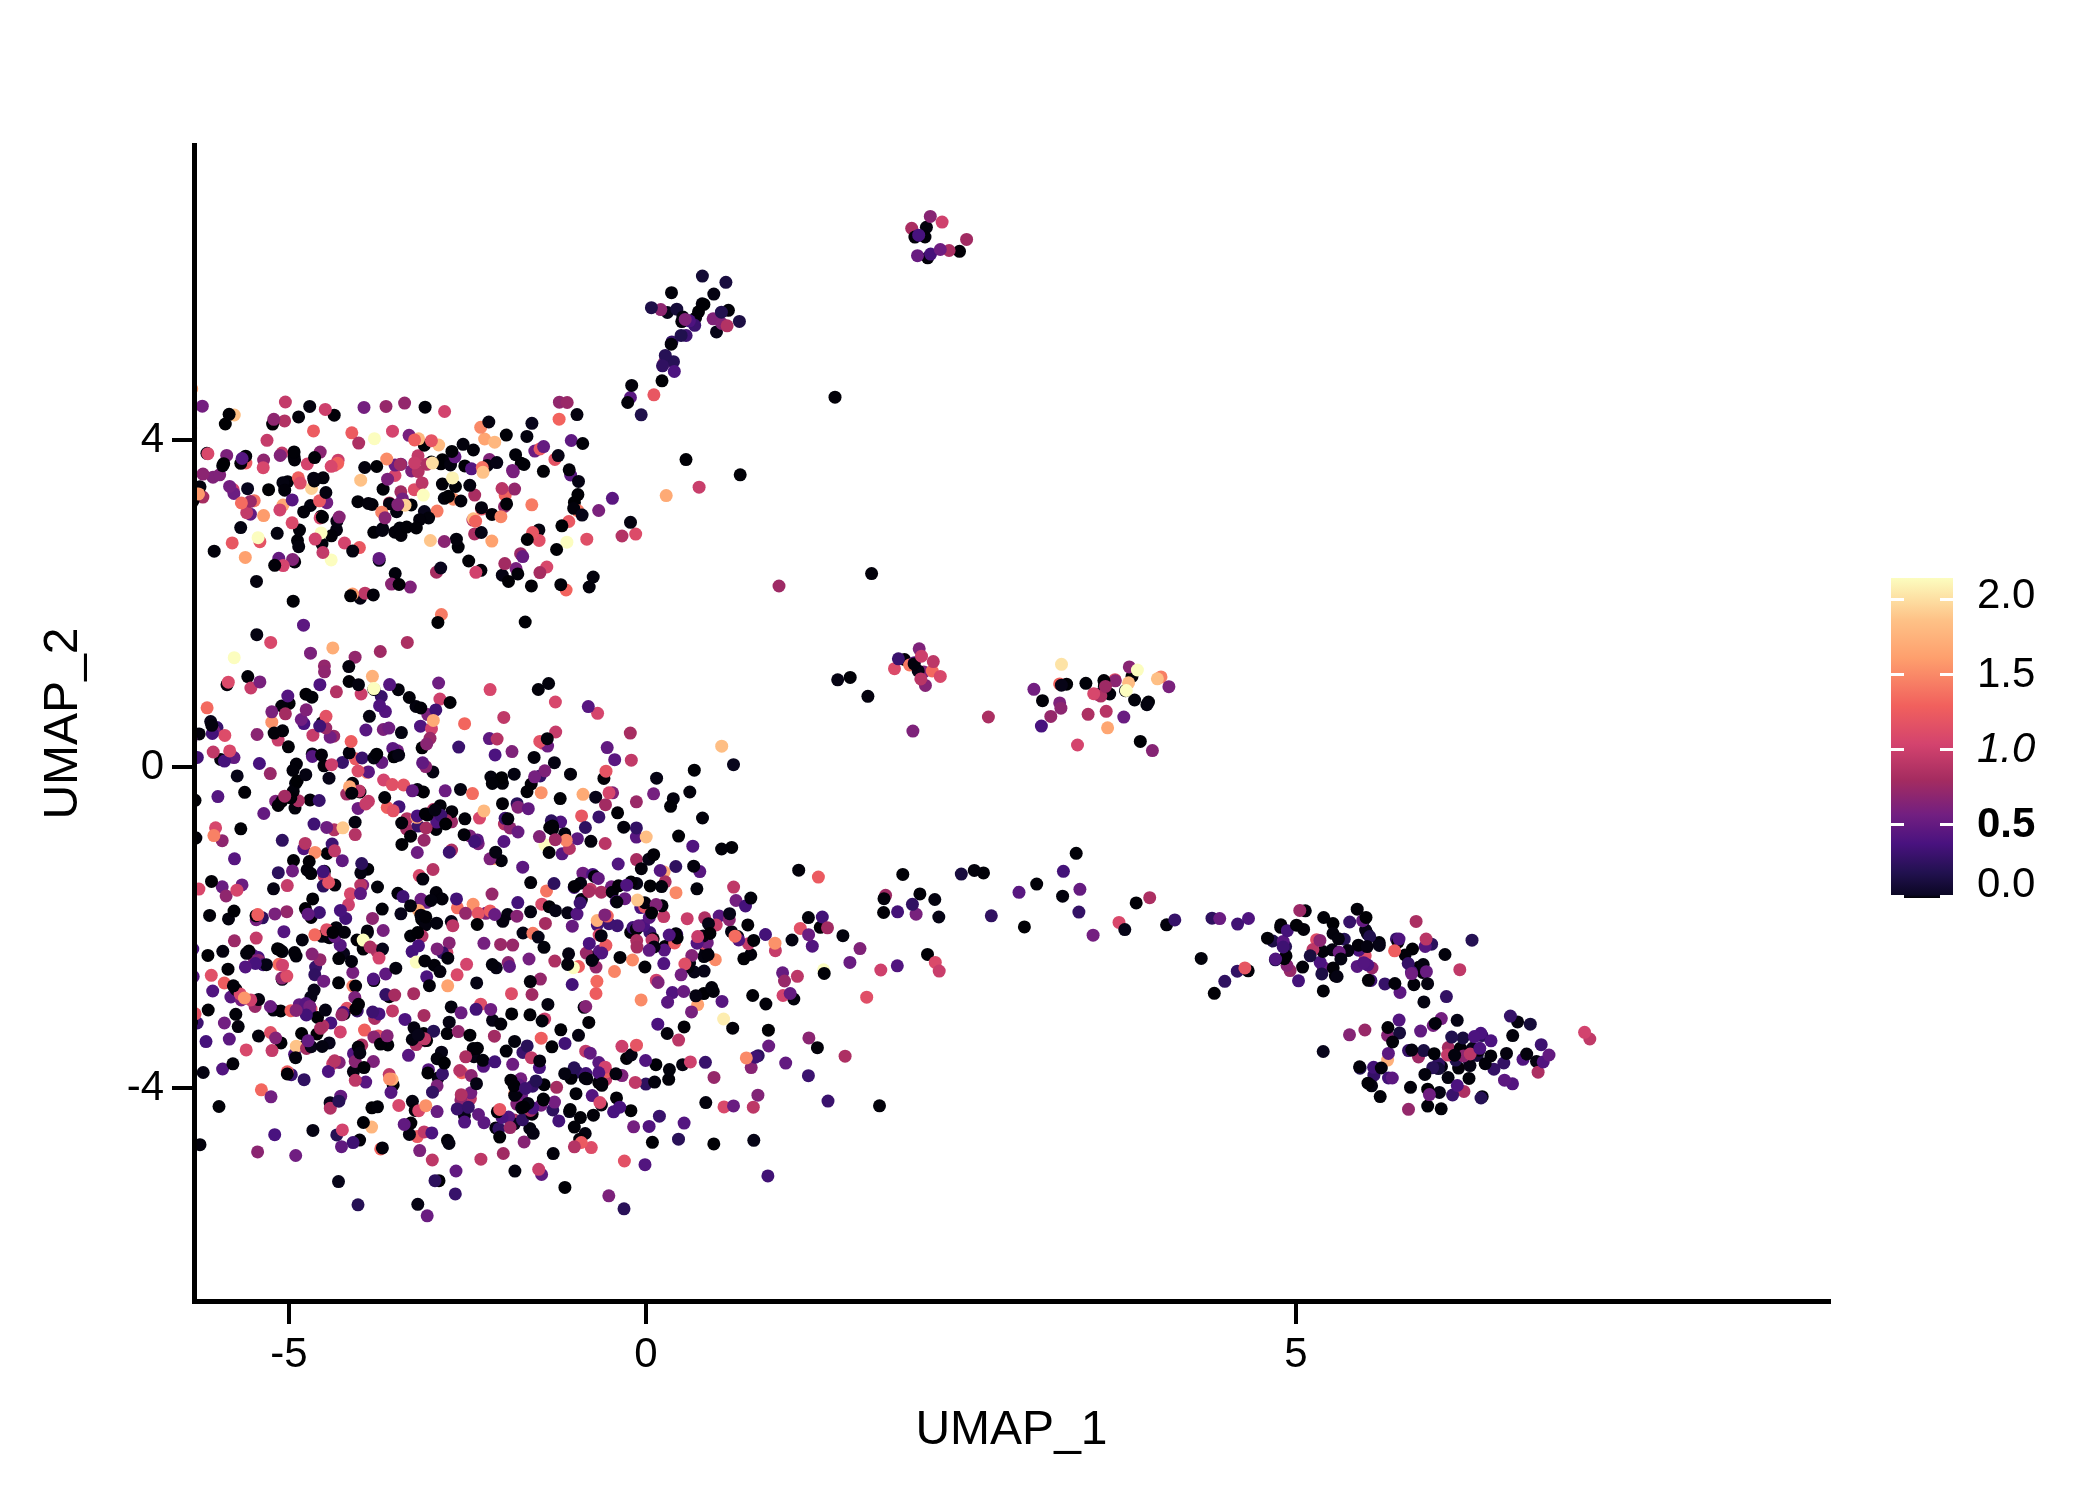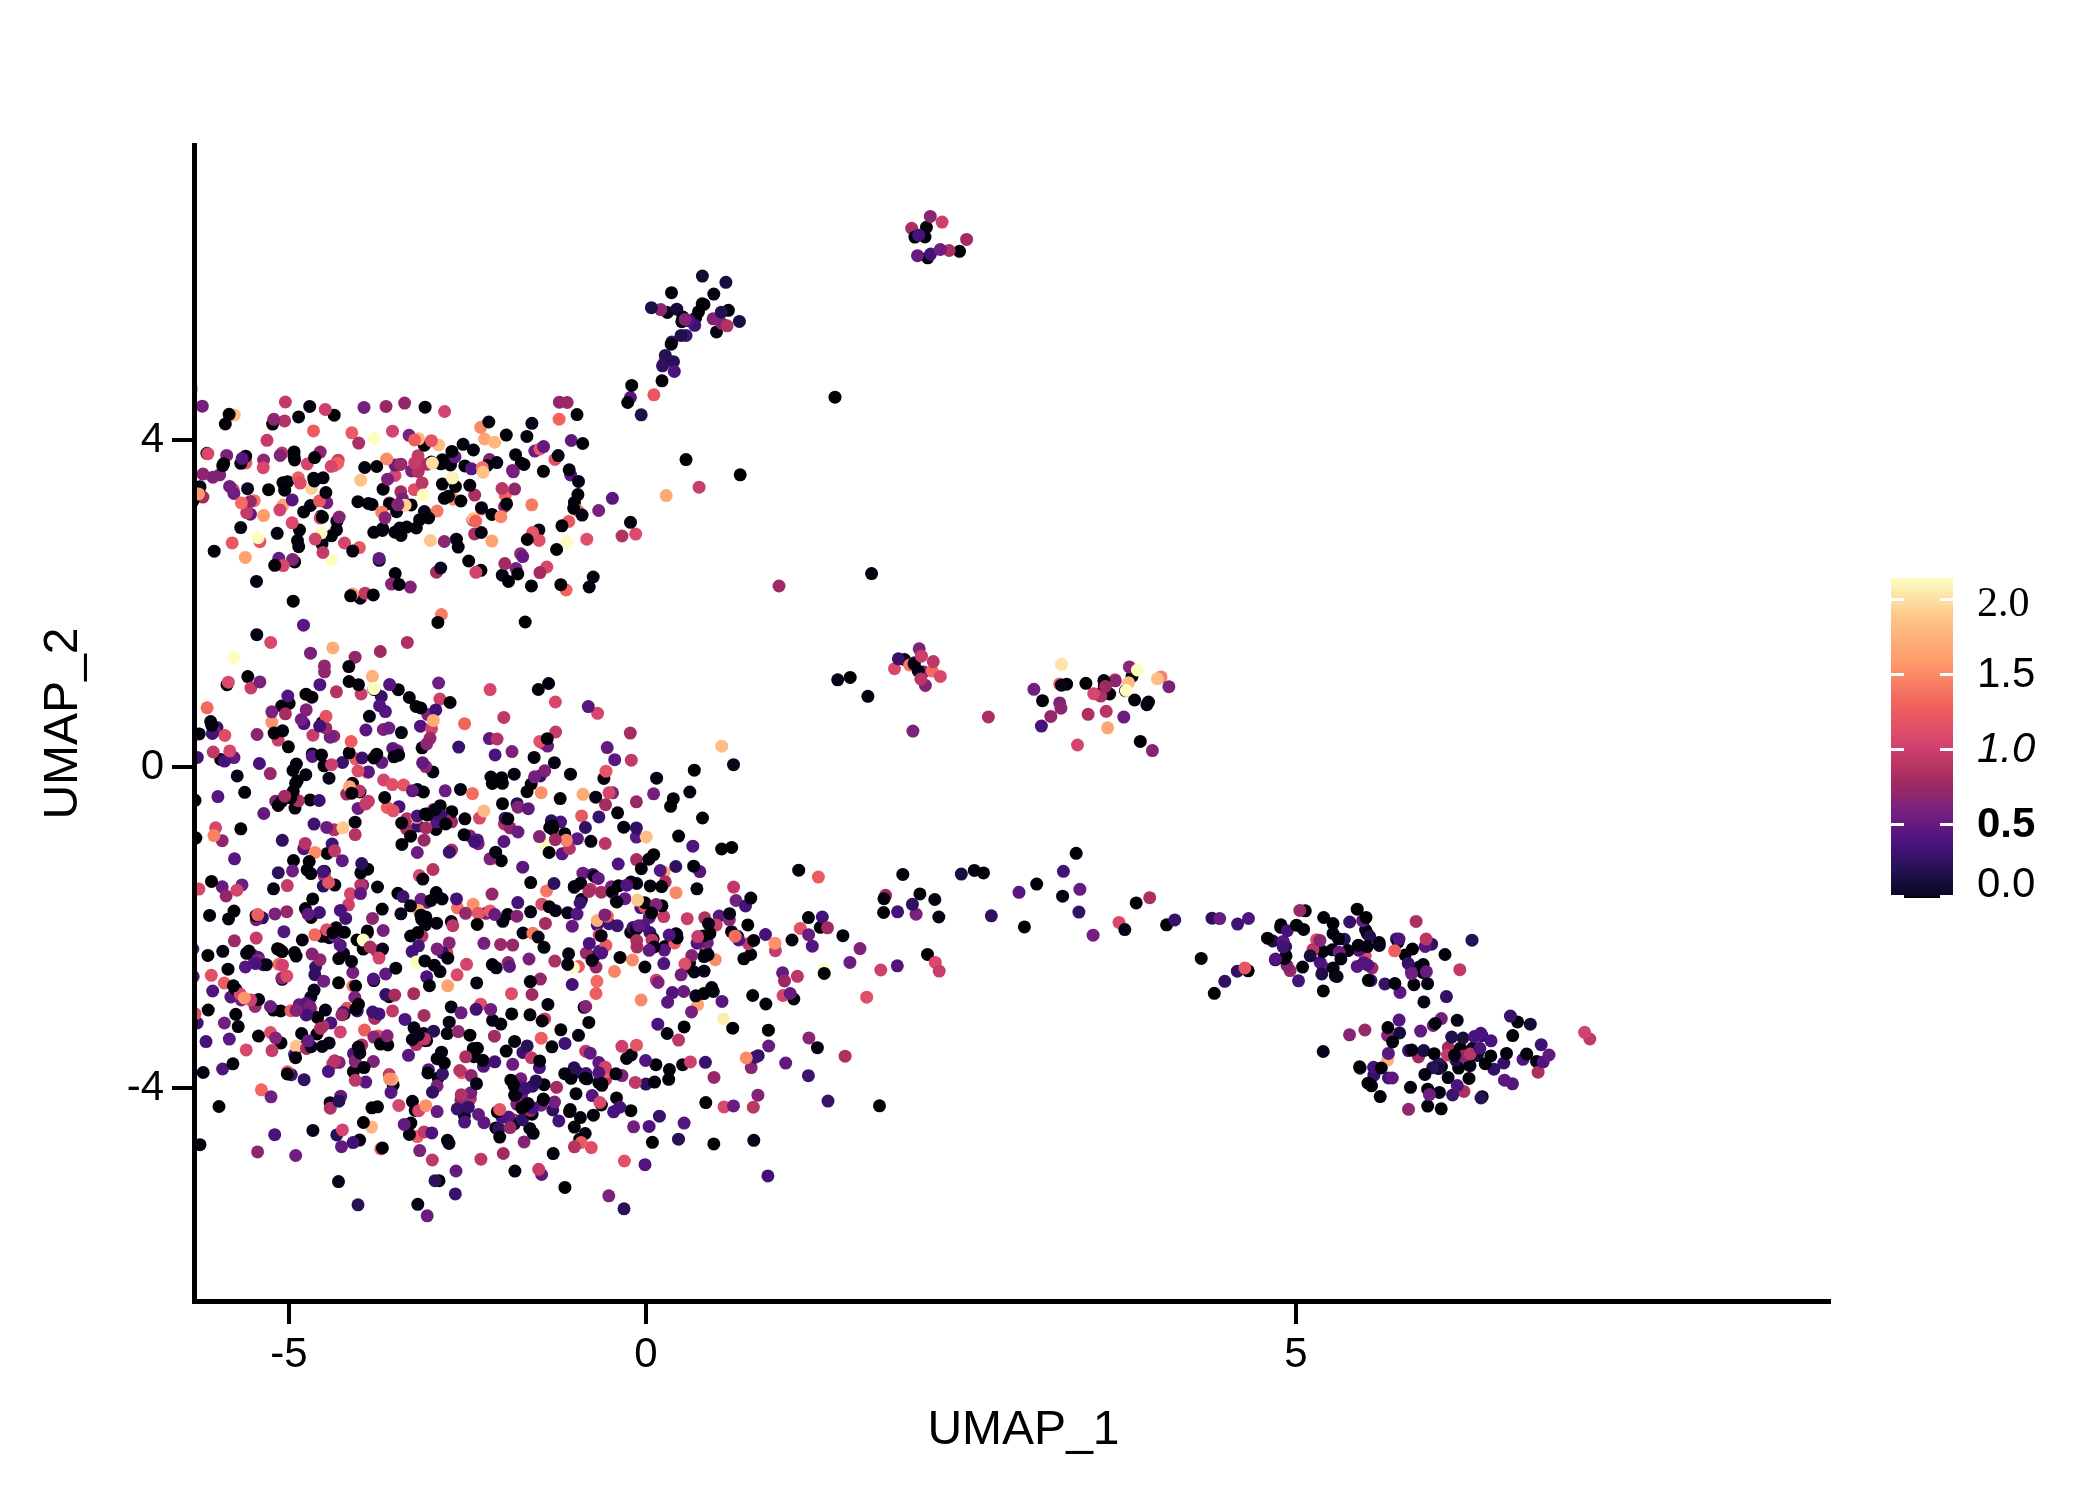--- a/index.html
+++ b/index.html
@@ -82,21 +82,21 @@
     font-size: 42px;
     color: #000000;
     line-height: 44px;
     white-space: nowrap;
     transform: translateX(-50%);
   }
 
   
   #x-axis-title {
     position: absolute;
-    left: 204px;
+    left: 192px;
     top: 1400px;
     width: 1639px;
     text-align: center;
     font-size: 48px;
     color: #000000;
     white-space: nowrap;
   }
   #y-axis-title {
     position: absolute;
     left: -520px;
@@ -1897,20 +1897,20 @@
     <div class="legend-tick right" style="top:20px;"></div>
     <div class="legend-tick left" style="top:95px;"></div>
     <div class="legend-tick right" style="top:95px;"></div>
     <div class="legend-tick left" style="top:170px;"></div>
     <div class="legend-tick right" style="top:170px;"></div>
     <div class="legend-tick left" style="top:245px;"></div>
     <div class="legend-tick right" style="top:245px;"></div>
     <div class="legend-tick left" style="top:317px;"></div>
     <div class="legend-tick right" style="top:317px;"></div>
 
-    <div class="legend-label" style="top:24px;font-family:Liberation Serif, serif;">2.0</div>
+    <div class="legend-label" style="top:16px;">2.0</div>
     <div class="legend-label" style="top:95px;">1.5</div>
     <div class="legend-label" style="top:170px;font-style:italic;">1.0</div>
     <div class="legend-label" style="top:245px;font-weight:bold;">0.5</div>
     <div class="legend-label" style="top:305px;">0.0</div>
   </div>
 
 </div>
 
 </body></html>

